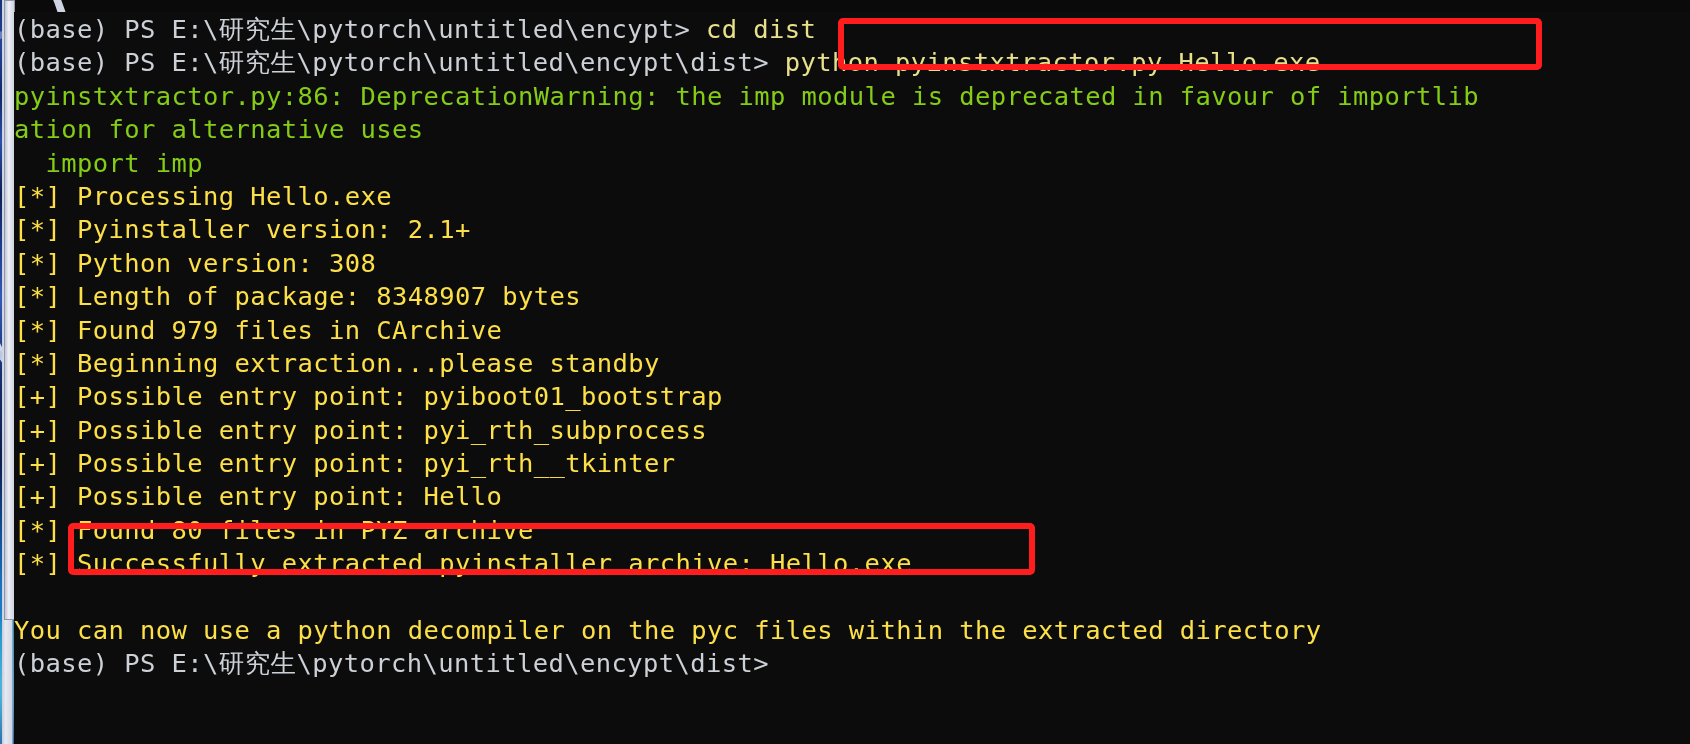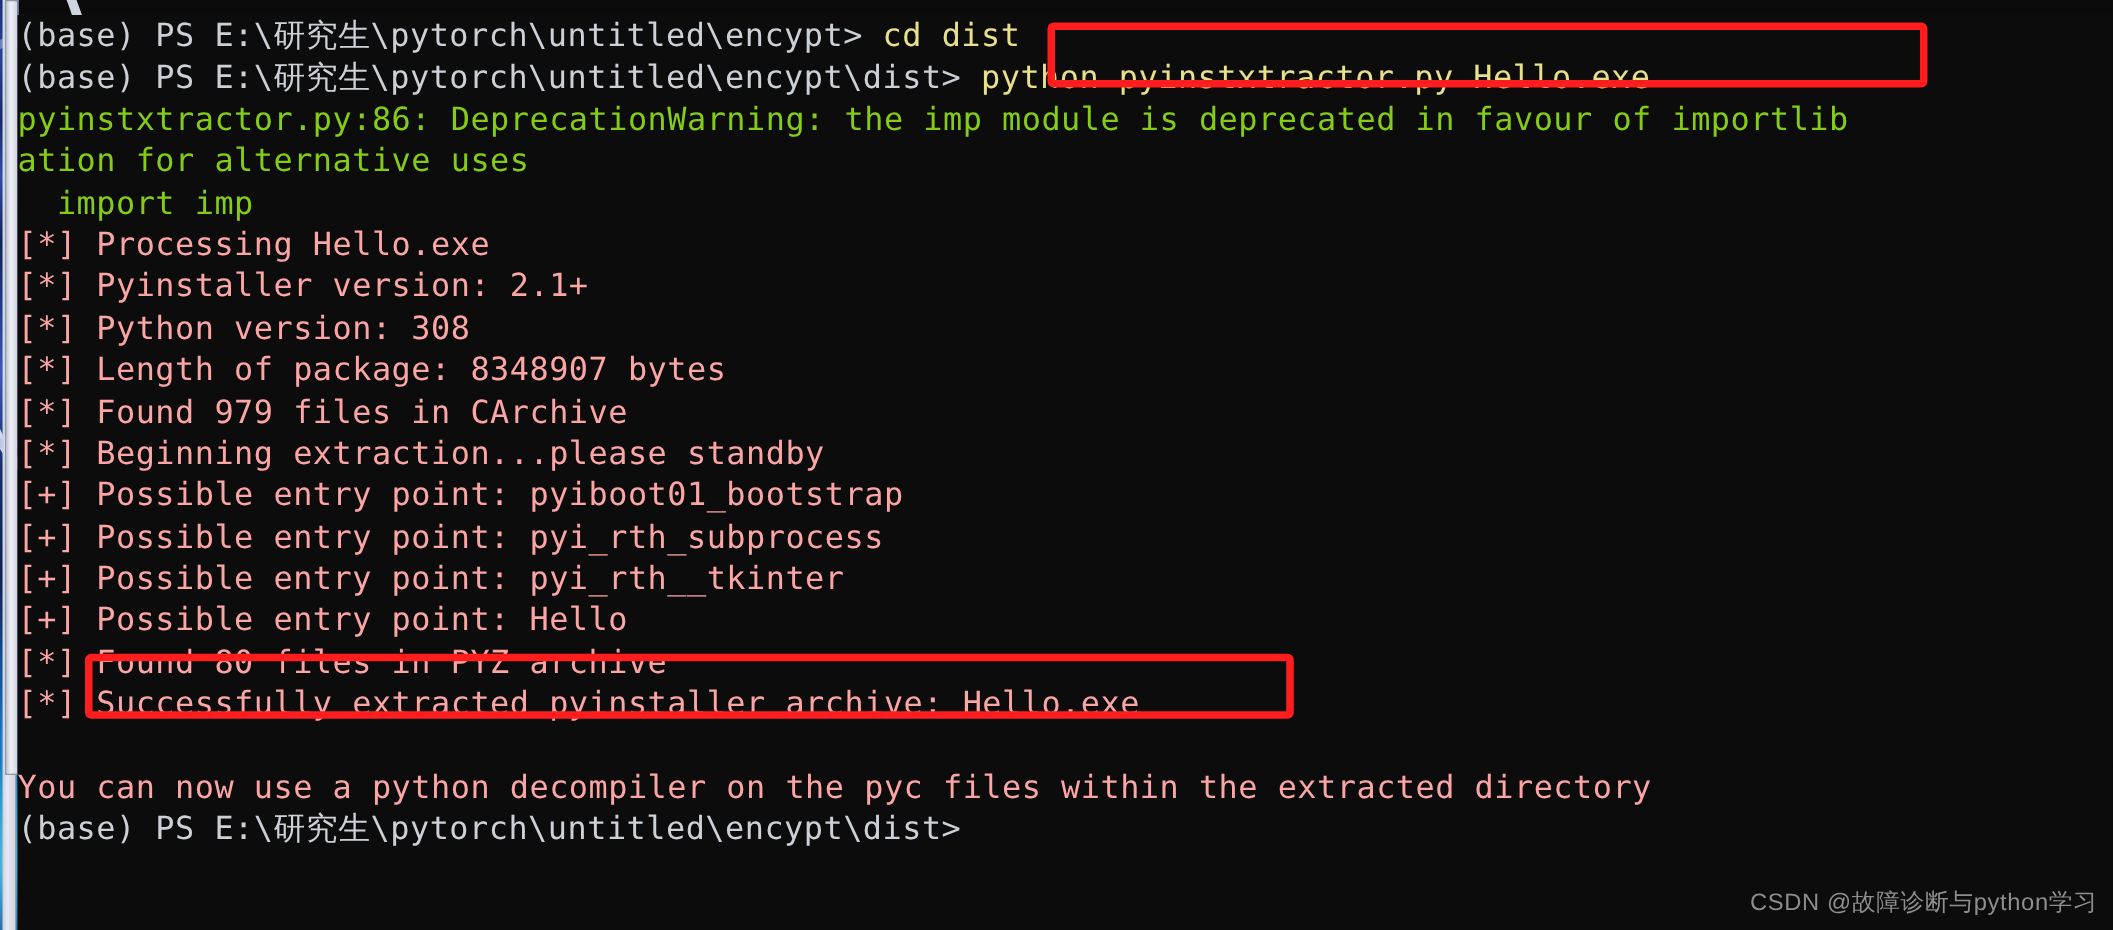--- a/index.html
+++ b/index.html
@@ -105,21 +105,21 @@
   }
   .line {
     height: 33.4px;
     white-space: pre;
     overflow: visible;
   }
   .line.blank { color: transparent; }
   .c-prompt   { color: #ccd0d7; }
   .c-command  { color: #e8e08a; }
   .c-warn     { color: #84cc16; }
-  .c-info     { color: #fca5a5; }
+  .c-info     { color: #fde047; }
 
   
   .redbox {
     position: absolute;
     border: 6px solid #ff1d1d;
     border-radius: 5px;
     box-sizing: border-box;
     pointer-events: none;
   }
   #redbox-command {
@@ -155,15 +155,14 @@
 
   <div class="scrollbar-track">
     <div class="scrollbar-thumb"></div>
   </div>
 
   <div class="console" id="console-output"><div class="line"><span class="c-prompt">(base) PS E:\研究生\pytorch\untitled\encypt&gt; </span><span class="c-command">cd dist</span></div><div class="line"><span class="c-prompt">(base) PS E:\研究生\pytorch\untitled\encypt\dist&gt; </span><span class="c-command">python pyinstxtractor.py Hello.exe</span></div><div class="line"><span class="c-warn">pyinstxtractor.py:86: DeprecationWarning: the imp module is deprecated in favour of importlib</span></div><div class="line"><span class="c-warn">ation for alternative uses</span></div><div class="line"><span class="c-warn">  import imp</span></div><div class="line"><span class="c-info">[*] Processing Hello.exe</span></div><div class="line"><span class="c-info">[*] Pyinstaller version: 2.1+</span></div><div class="line"><span class="c-info">[*] Python version: 308</span></div><div class="line"><span class="c-info">[*] Length of package: 8348907 bytes</span></div><div class="line"><span class="c-info">[*] Found 979 files in CArchive</span></div><div class="line"><span class="c-info">[*] Beginning extraction...please standby</span></div><div class="line"><span class="c-info">[+] Possible entry point: pyiboot01_bootstrap</span></div><div class="line"><span class="c-info">[+] Possible entry point: pyi_rth_subprocess</span></div><div class="line"><span class="c-info">[+] Possible entry point: pyi_rth__tkinter</span></div><div class="line"><span class="c-info">[+] Possible entry point: Hello</span></div><div class="line"><span class="c-info">[*] Found 80 files in PYZ archive</span></div><div class="line"><span class="c-info">[*] Successfully extracted pyinstaller archive: Hello.exe</span></div><div class="line blank"> </div><div class="line"><span class="c-info">You can now use a python decompiler on the pyc files within the extracted directory</span></div><div class="line"><span class="c-prompt">(base) PS E:\研究生\pytorch\untitled\encypt\dist&gt;</span></div></div>
 
   <div class="redbox" id="redbox-command"></div>
   <div class="redbox" id="redbox-success"></div>
 
-  <div class="watermark">CSDN @故障诊断与python学习</div>
 
 </div>
 
 </body></html>

